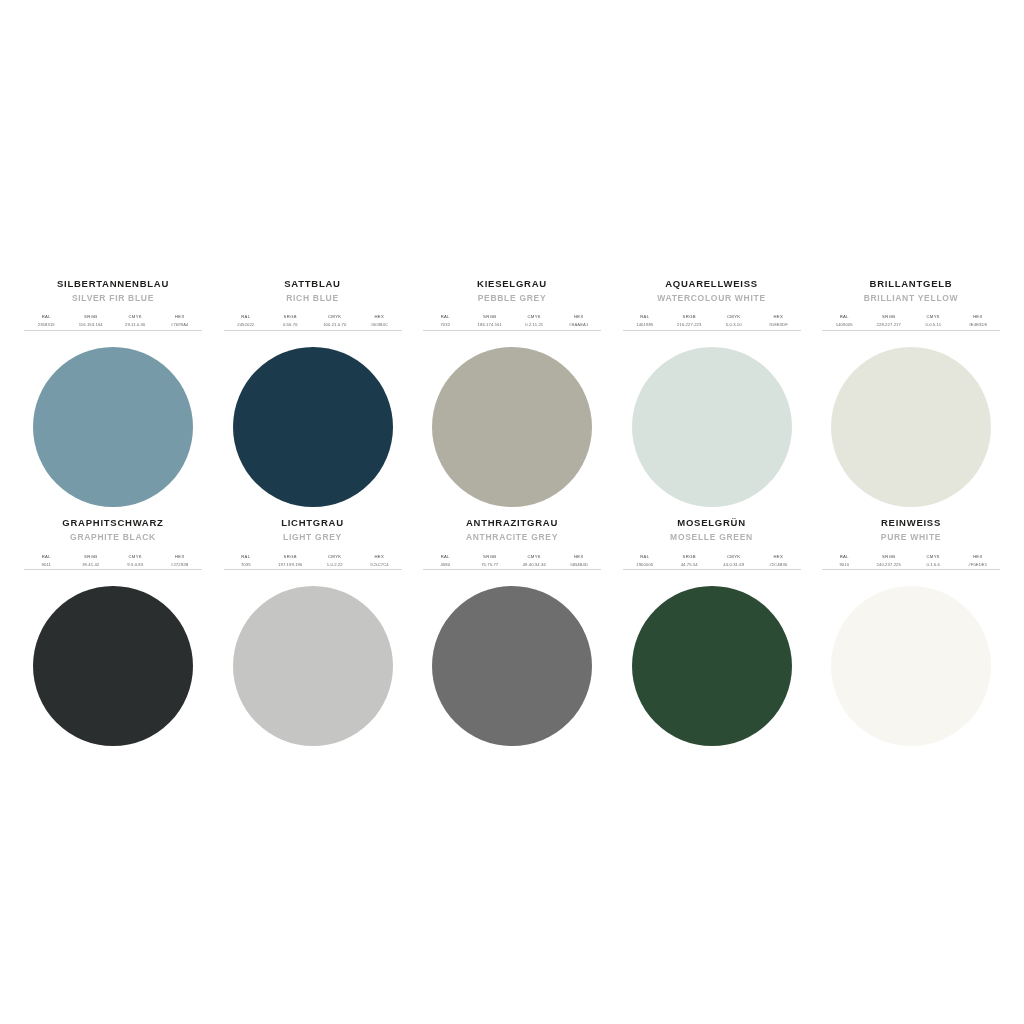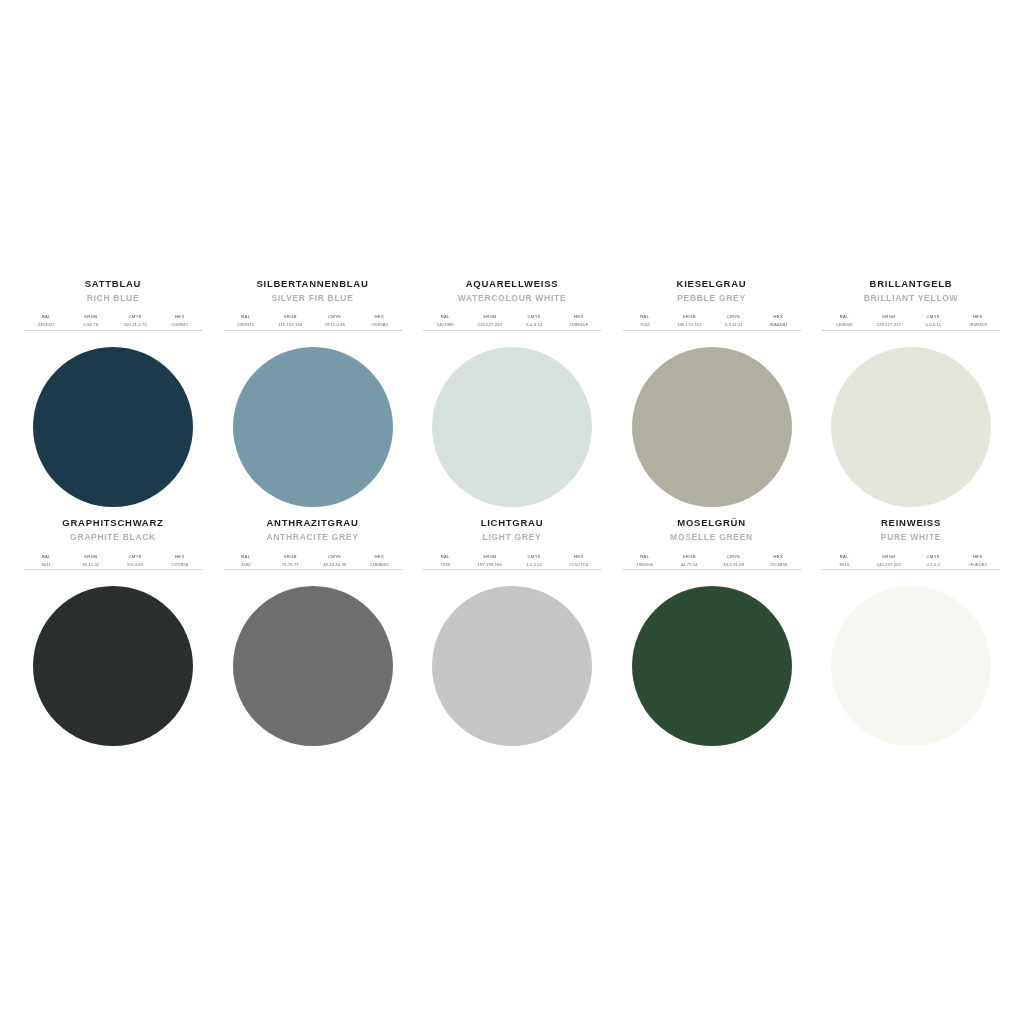--- a/index.html
+++ b/index.html
@@ -115,20 +115,44 @@
   }
 </style>
 </head>
 <body>
 
 <div id="palette-sheet">
 
   <div class="swatch-row row-top">
 
     <div class="swatch-card">
+      <div class="swatch-name-de">SILBERTANNENBLAU</div>
+      <div class="swatch-name-en">SILVER FIR BLUE</div>
+      <div class="spec-table">
+        <div class="spec-cell">
+          <div class="spec-label">RAL</div>
+          <div class="spec-value">2358315</div>
+        </div>
+        <div class="spec-cell">
+          <div class="spec-label">sRGB</div>
+          <div class="spec-value">116.153.164</div>
+        </div>
+        <div class="spec-cell">
+          <div class="spec-label">CMYK</div>
+          <div class="spec-value">29.11.0.36</div>
+        </div>
+        <div class="spec-cell">
+          <div class="spec-label">HEX</div>
+          <div class="spec-value">#7699A4</div>
+        </div>
+      </div>
+      <div class="swatch-circle" style="background: rgb(118, 154, 168);"></div>
+    </div>
+
+    <div class="swatch-card">
       <div class="swatch-name-de">SATTBLAU</div>
       <div class="swatch-name-en">RICH BLUE</div>
       <div class="spec-table">
         <div class="spec-cell">
           <div class="spec-label">RAL</div>
           <div class="spec-value">2452022</div>
         </div>
         <div class="spec-cell">
           <div class="spec-label">sRGB</div>
           <div class="spec-value">0.56.76</div>
@@ -139,41 +163,41 @@
         </div>
         <div class="spec-cell">
           <div class="spec-label">HEX</div>
           <div class="spec-value">#00384C</div>
         </div>
       </div>
       <div class="swatch-circle" style="background: rgb(27, 58, 76);"></div>
     </div>
 
     <div class="swatch-card">
-      <div class="swatch-name-de">SILBERTANNENBLAU</div>
-      <div class="swatch-name-en">SILVER FIR BLUE</div>
-      <div class="spec-table">
-        <div class="spec-cell">
-          <div class="spec-label">RAL</div>
-          <div class="spec-value">2358315</div>
-        </div>
-        <div class="spec-cell">
-          <div class="spec-label">sRGB</div>
-          <div class="spec-value">116.153.164</div>
-        </div>
-        <div class="spec-cell">
-          <div class="spec-label">CMYK</div>
-          <div class="spec-value">29.11.0.36</div>
-        </div>
-        <div class="spec-cell">
-          <div class="spec-label">HEX</div>
-          <div class="spec-value">#7699A4</div>
-        </div>
-      </div>
-      <div class="swatch-circle" style="background: rgb(118, 154, 168);"></div>
+      <div class="swatch-name-de">KIESELGRAU</div>
+      <div class="swatch-name-en">PEBBLE GREY</div>
+      <div class="spec-table">
+        <div class="spec-cell">
+          <div class="spec-label">RAL</div>
+          <div class="spec-value">7032</div>
+        </div>
+        <div class="spec-cell">
+          <div class="spec-label">sRGB</div>
+          <div class="spec-value">186.174.161</div>
+        </div>
+        <div class="spec-cell">
+          <div class="spec-label">CMYK</div>
+          <div class="spec-value">0.2.11.21</div>
+        </div>
+        <div class="spec-cell">
+          <div class="spec-label">HEX</div>
+          <div class="spec-value">#BAAEA1</div>
+        </div>
+      </div>
+      <div class="swatch-circle" style="background: rgb(176, 175, 161);"></div>
     </div>
 
     <div class="swatch-card">
       <div class="swatch-name-de">AQUARELLWEISS</div>
       <div class="swatch-name-en">WATERCOLOUR WHITE</div>
       <div class="spec-table">
         <div class="spec-cell">
           <div class="spec-label">RAL</div>
           <div class="spec-value">1401985</div>
         </div>
@@ -187,44 +211,20 @@
         </div>
         <div class="spec-cell">
           <div class="spec-label">HEX</div>
           <div class="spec-value">#D8E3DF</div>
         </div>
       </div>
       <div class="swatch-circle" style="background: rgb(216, 226, 221);"></div>
     </div>
 
     <div class="swatch-card">
-      <div class="swatch-name-de">KIESELGRAU</div>
-      <div class="swatch-name-en">PEBBLE GREY</div>
-      <div class="spec-table">
-        <div class="spec-cell">
-          <div class="spec-label">RAL</div>
-          <div class="spec-value">7032</div>
-        </div>
-        <div class="spec-cell">
-          <div class="spec-label">sRGB</div>
-          <div class="spec-value">186.174.161</div>
-        </div>
-        <div class="spec-cell">
-          <div class="spec-label">CMYK</div>
-          <div class="spec-value">0.2.11.21</div>
-        </div>
-        <div class="spec-cell">
-          <div class="spec-label">HEX</div>
-          <div class="spec-value">#BAAEA1</div>
-        </div>
-      </div>
-      <div class="swatch-circle" style="background: rgb(176, 175, 161);"></div>
-    </div>
-
-    <div class="swatch-card">
       <div class="swatch-name-de">BRILLANTGELB</div>
       <div class="swatch-name-en">BRILLIANT YELLOW</div>
       <div class="spec-table">
         <div class="spec-cell">
           <div class="spec-label">RAL</div>
           <div class="spec-value">1409005</div>
         </div>
         <div class="spec-cell">
           <div class="spec-label">sRGB</div>
           <div class="spec-value">228.227.217</div>
@@ -263,20 +263,44 @@
         </div>
         <div class="spec-cell">
           <div class="spec-label">HEX</div>
           <div class="spec-value">#27292B</div>
         </div>
       </div>
       <div class="swatch-circle" style="background: rgb(43, 46, 46);"></div>
     </div>
 
     <div class="swatch-card">
+      <div class="swatch-name-de">LICHTGRAU</div>
+      <div class="swatch-name-en">LIGHT GREY</div>
+      <div class="spec-table">
+        <div class="spec-cell">
+          <div class="spec-label">RAL</div>
+          <div class="spec-value">7035</div>
+        </div>
+        <div class="spec-cell">
+          <div class="spec-label">sRGB</div>
+          <div class="spec-value">197.199.196</div>
+        </div>
+        <div class="spec-cell">
+          <div class="spec-label">CMYK</div>
+          <div class="spec-value">1.0.2.22</div>
+        </div>
+        <div class="spec-cell">
+          <div class="spec-label">HEX</div>
+          <div class="spec-value">#C5C7C4</div>
+        </div>
+      </div>
+      <div class="swatch-circle" style="background: rgb(197, 197, 196);"></div>
+    </div>
+
+    <div class="swatch-card">
       <div class="swatch-name-de">ANTHRAZITGRAU</div>
       <div class="swatch-name-en">ANTHRACITE GREY</div>
       <div class="spec-table">
         <div class="spec-cell">
           <div class="spec-label">RAL</div>
           <div class="spec-value">4580</div>
         </div>
         <div class="spec-cell">
           <div class="spec-label">sRGB</div>
           <div class="spec-value">75.75.77</div>
@@ -287,44 +311,20 @@
         </div>
         <div class="spec-cell">
           <div class="spec-label">HEX</div>
           <div class="spec-value">#4B4B4D</div>
         </div>
       </div>
       <div class="swatch-circle" style="background: rgb(110, 110, 110);"></div>
     </div>
 
     <div class="swatch-card">
-      <div class="swatch-name-de">LICHTGRAU</div>
-      <div class="swatch-name-en">LIGHT GREY</div>
-      <div class="spec-table">
-        <div class="spec-cell">
-          <div class="spec-label">RAL</div>
-          <div class="spec-value">7035</div>
-        </div>
-        <div class="spec-cell">
-          <div class="spec-label">sRGB</div>
-          <div class="spec-value">197.199.196</div>
-        </div>
-        <div class="spec-cell">
-          <div class="spec-label">CMYK</div>
-          <div class="spec-value">1.0.2.22</div>
-        </div>
-        <div class="spec-cell">
-          <div class="spec-label">HEX</div>
-          <div class="spec-value">#C5C7C4</div>
-        </div>
-      </div>
-      <div class="swatch-circle" style="background: rgb(197, 197, 196);"></div>
-    </div>
-
-    <div class="swatch-card">
       <div class="swatch-name-de">MOSELGRÜN</div>
       <div class="swatch-name-en">MOSELLE GREEN</div>
       <div class="spec-table">
         <div class="spec-cell">
           <div class="spec-label">RAL</div>
           <div class="spec-value">1900005</div>
         </div>
         <div class="spec-cell">
           <div class="spec-label">sRGB</div>
           <div class="spec-value">44.75.54</div>

